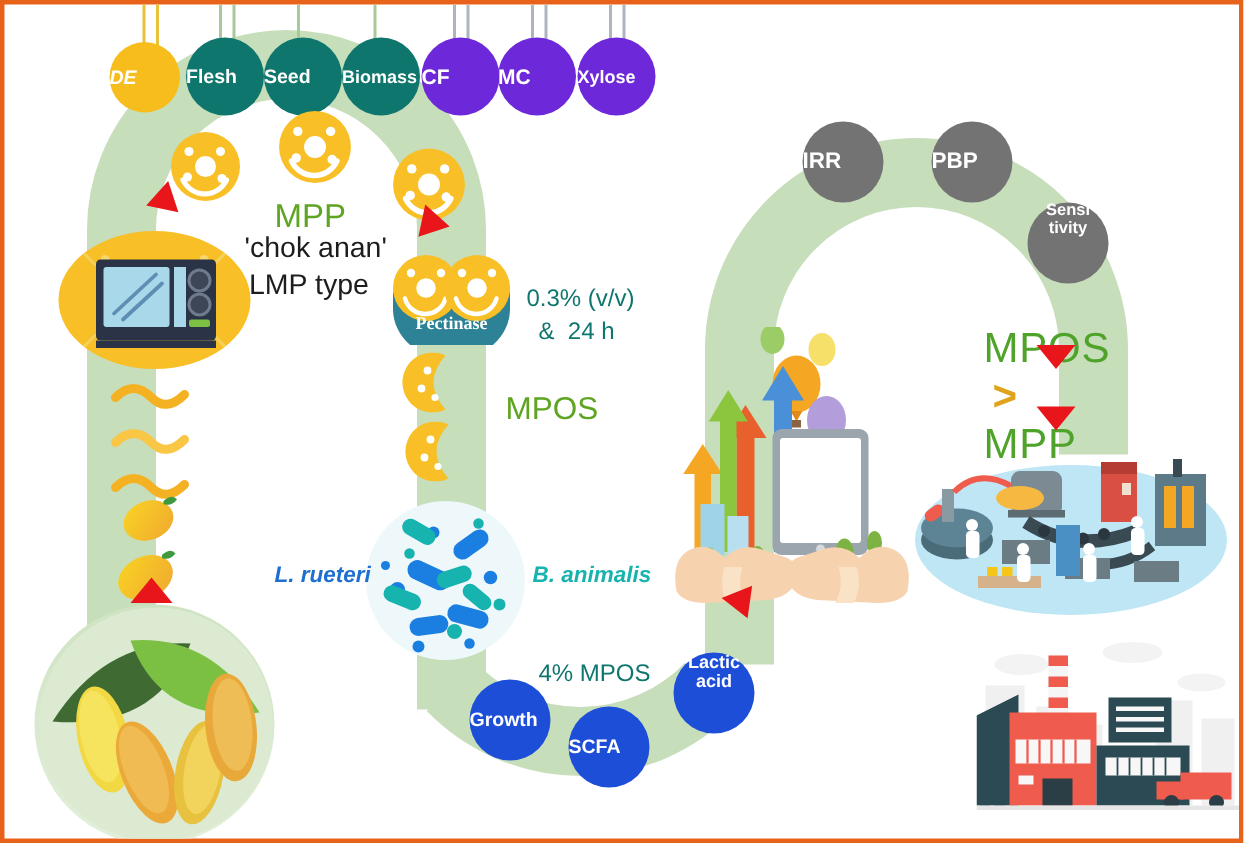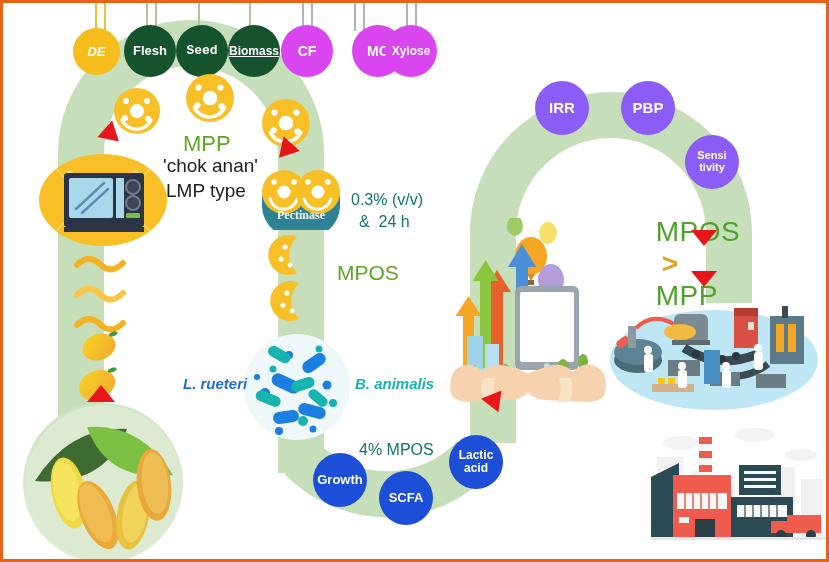--- a/index.html
+++ b/index.html
@@ -14,29 +14,29 @@
     overflow:hidden;
   }
   #canvas{position:absolute;inset:0;}
 
   .abs{position:absolute;}
 
   
   .hanger{position:absolute;width:2px;background:#bdbdbd;}
   .badge{
     position:absolute;border-radius:50%;
-    display:flex;align-items:center;justify-content:center;
+    display:flex;align-items:center;justify-content:flex-start;
     color:#ffffff;text-align:center;line-height:1.05;
     font-weight:bold;
     box-sizing:border-box;
   }
   .badge.yellow{background:#f6bd1c;}
-  .badge.green{background:#14532d;}
-  .badge.dark{background:#d946ef;}
-  .badge.olive{background:#8b5cf6;}
+  .badge.green{background:#0f766e;}
+  .badge.dark{background:#6d28d9;}
+  .badge.olive{background:#737373;}
   .badge.navy{background:#1d4ed8;}
   .badge.italic{font-style:italic;}
 
   
   .lbl{position:absolute;white-space:pre;}
   .t-mpp{color:#5fa523;font-size:22px;font-weight:400;}
   .t-mpos{color:#5fa523;font-size:21px;font-weight:400;}
   .t-black{color:#1d1d1d;font-size:19px;}
   .t-cmp{color:#4fa22a;font-size:28px;font-weight:400;letter-spacing:.5px;}
   .t-gt{color:#e0a41c;font-weight:bold;}
@@ -99,30 +99,30 @@
       <div class="hanger" style="left:360px;top:0;height:28px;background:#aeb4bd;"></div>
       <div class="hanger" style="left:403px;top:0;height:28px;background:#aeb4bd;"></div>
       <div class="hanger" style="left:412px;top:0;height:28px;background:#aeb4bd;"></div>
 
       <div class="badge yellow italic" style="left:70px;top:25px;width:47px;height:47px;font-size:13px;">
         <span>DE</span>
       </div>
       <div class="badge green" style="left:121px;top:22px;width:52px;height:52px;font-size:13px;">
         <span>Flesh</span>
       </div>
-      <div class="badge green" style="left:173px;top:22px;width:52px;height:52px;font-size:13px;font-family:Liberation Mono, monospace;">
+      <div class="badge green" style="left:173px;top:22px;width:52px;height:52px;font-size:13px;">
         <span>Seed</span>
       </div>
-      <div class="badge green" style="left:225px;top:22px;width:52px;height:52px;font-size:12px;text-decoration:underline;">
+      <div class="badge green" style="left:225px;top:22px;width:52px;height:52px;font-size:12px;">
         <span>Biomass</span>
       </div>
       <div class="badge dark" style="left:278px;top:22px;width:52px;height:52px;font-size:14px;">
         <span>CF</span>
       </div>
-      <div class="badge dark" style="left:349px;top:22px;width:52px;height:52px;font-size:14px;">
+      <div class="badge dark" style="left:329px;top:22px;width:52px;height:52px;font-size:14px;">
         <span>MC</span>
       </div>
       <div class="badge dark" style="left:382px;top:22px;width:52px;height:52px;font-size:12px;">
         <span>Xylose</span>
       </div>
     </div>
 
     <svg class="abs" style="left:110px;top:84px;" width="48" height="48" viewBox="0 0 48 48">
       <circle cx="24" cy="24" r="23" fill="#f8bf26"></circle>
       <circle cx="24" cy="24" r="7" fill="#ffffff"></circle>

